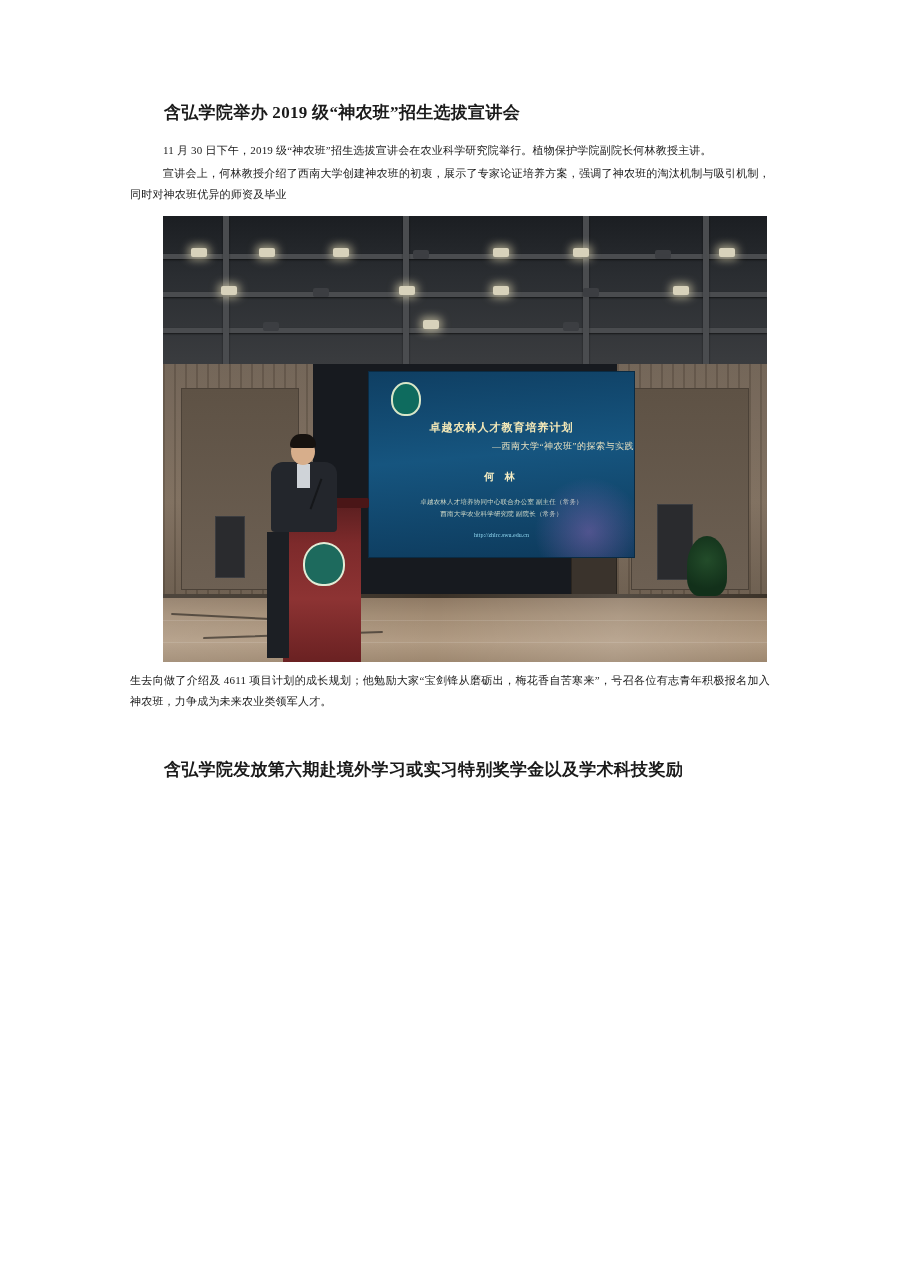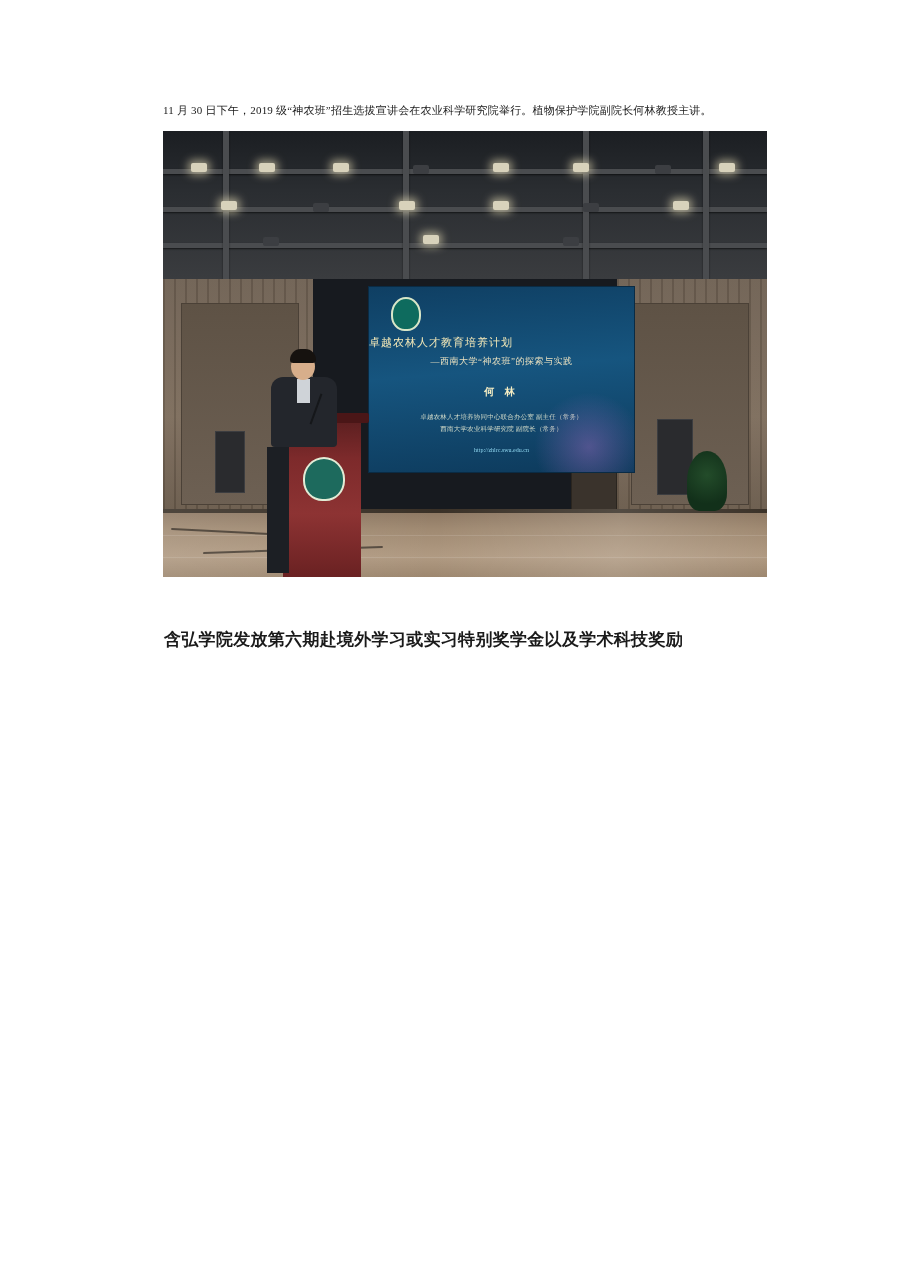--- a/index.html
+++ b/index.html
@@ -116,30 +116,31 @@
     position: absolute;
     left: 22px; top: 10px;
     width: 26px; height: 30px;
     border-radius: 50% 50% 45% 45%;
     background: #0e6b5e;
     border: 2px solid #d8e6c8;
   }
   .ph-screen-title {
     position: absolute;
     left: 0; right: 0; top: 48px;
+    text-align: center;
     color: #f4e9b8;
     font-size: 11px;
-    font-weight: normal;
+    font-weight: bold;
     letter-spacing: 1px;
     font-family: "Liberation Serif", serif;
   }
   .ph-screen-sub {
     position: absolute;
     left: 0; right: 0; top: 68px;
-    text-align: center;
+    text-align: right;
     color: #e8e0c0;
     font-size: 9px;
     letter-spacing: .5px;
   }
   .ph-screen-name {
     position: absolute;
     left: 0; right: 0; top: 98px;
     text-align: center;
     color: #f6eec4;
     font-size: 10px;
@@ -294,22 +295,24 @@
     border: 1px solid #2a251f;
   }
   .spacer-block { height: 26px; }
 </style>
 </head>
 <body>
 
 <div class="page">
   <div class="content">
 
+    <h1 class="section-heading">含弘学院举办 2019 级“神农班”招生选拔宣讲会</h1>
 
     <p class="para">11 月 30 日下午，2019 级“神农班”招生选拔宣讲会在农业科学研究院举行。植物保护学院副院长何林教授主讲。</p>
+    <p class="para">宣讲会上，何林教授介绍了西南大学创建神农班的初衷，展示了专家论证培养方案，强调了神农班的淘汰机制与吸引机制，同时对神农班优异的师资及毕业</p>
 
     <div class="figure">
       <div class="photo">
 
         <div class="ph-ceiling"></div>
         <div class="ph-truss" style="left:0; right:0; top:38px;"></div>
         <div class="ph-truss" style="left:0; right:0; top:76px;"></div>
         <div class="ph-truss" style="left:0; right:0; top:112px;"></div>
         <div class="ph-truss" style="left:60px; width:6px; top:0; height:148px;"></div>
         <div class="ph-truss" style="left:240px; width:6px; top:0; height:148px;"></div>
@@ -378,20 +381,21 @@
         <div class="ph-person-leg"></div>
         <div class="ph-person-body"></div>
         <div class="ph-person-shirt"></div>
         <div class="ph-person-head"></div>
         <div class="ph-person-hair"></div>
         <div class="ph-mic"></div>
         <div class="ph-plant"></div>
       </div>
     </div>
 
+    <p class="para" style="text-indent:0;">生去向做了介绍及 4611 项目计划的成长规划；他勉励大家“宝剑锋从磨砺出，梅花香自苦寒来”，号召各位有志青年积极报名加入神农班，力争成为未来农业类领军人才。</p>
 
     <div class="spacer-block"></div>
 
     <h1 class="section-heading second">含弘学院发放第六期赴境外学习或实习特别奖学金以及学术科技奖励</h1>
 
 
   </div>
 </div>
 
 </body></html>

